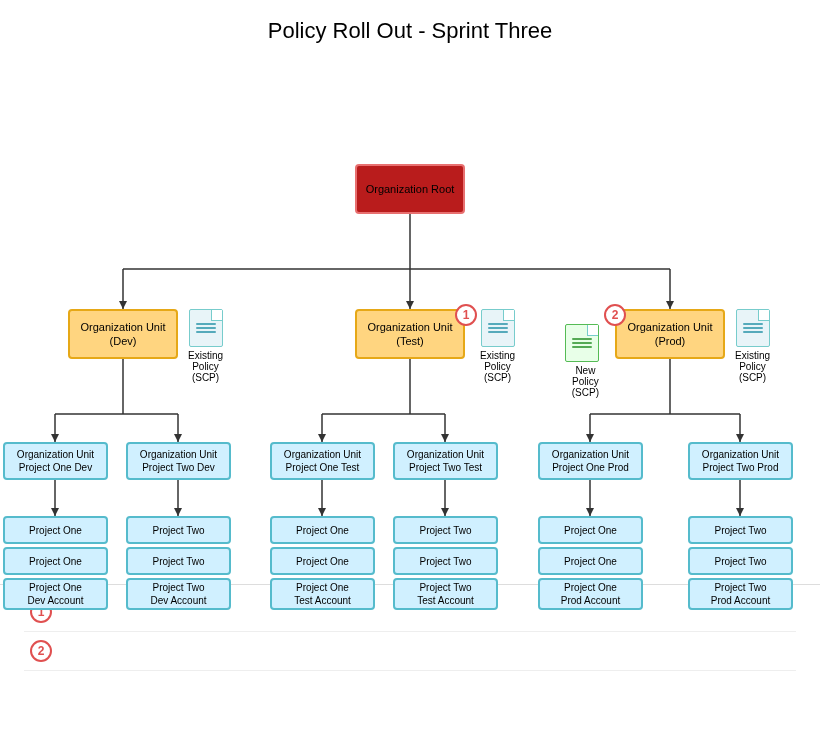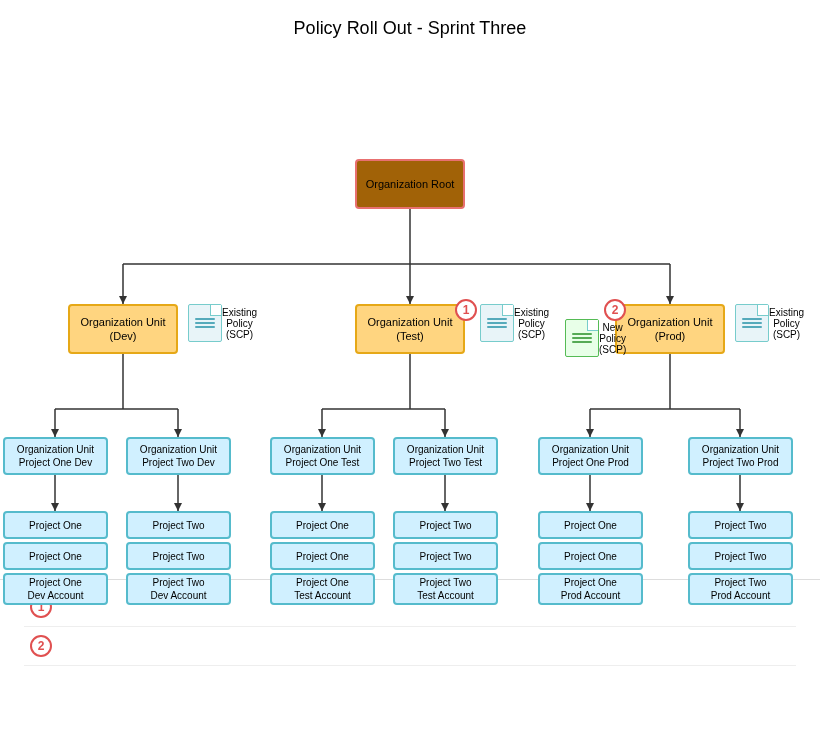--- a/index.html
+++ b/index.html
@@ -6,21 +6,21 @@
     body {
       font-family: Arial, sans-serif;
       background: #fff;
       width: 820px;
       min-height: 748px;
       overflow-x: hidden;
     }
 
     .page-title {
       text-align: center;
-      font-size: 18px;
+      font-size: 22px;
       font-weight: normal;
       padding: 18px 0 10px 0;
     }
 
     .diagram-area {
       position: relative;
       width: 820px;
       height: 530px;
     }
 
@@ -38,21 +38,21 @@
       align-items: center;
       justify-content: center;
       text-align: center;
       font-size: 11px;
       line-height: 1.3;
       border: 2px solid #ccc;
       border-radius: 4px;
     }
 
     .node-root {
-      background: #a16207;
+      background: #b91c1c;
       border-color: #e87070;
       width: 110px;
       height: 50px;
       left: 355px;
       top: 110px;
     }
 
     .node-ou-dev {
       background: #ffd580;
       border-color: #e6a817;
@@ -77,22 +77,22 @@
       width: 110px;
       height: 50px;
       left: 615px;
       top: 255px;
     }
 
     
     .policy-doc {
       position: absolute;
       display: flex;
-      flex-direction: row;
-      align-items: flex-start;
+      flex-direction: column;
+      align-items: flex-end;
       font-size: 10px;
       text-align: center;
     }
 
     .doc-icon {
       width: 34px;
       height: 38px;
       background: #e8f4f8;
       border: 1.5px solid #7cc;
       border-radius: 2px;

